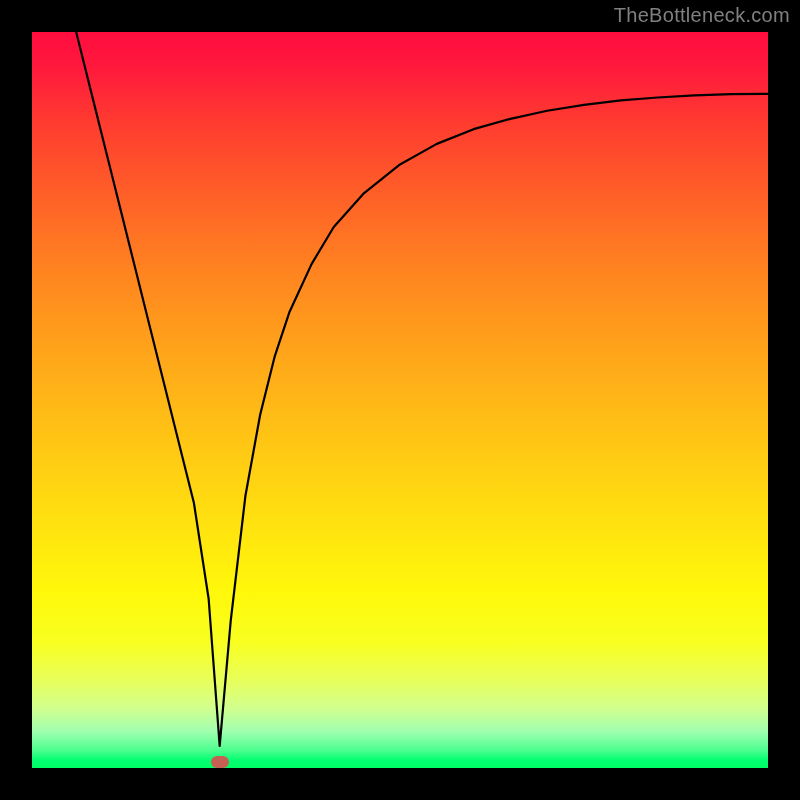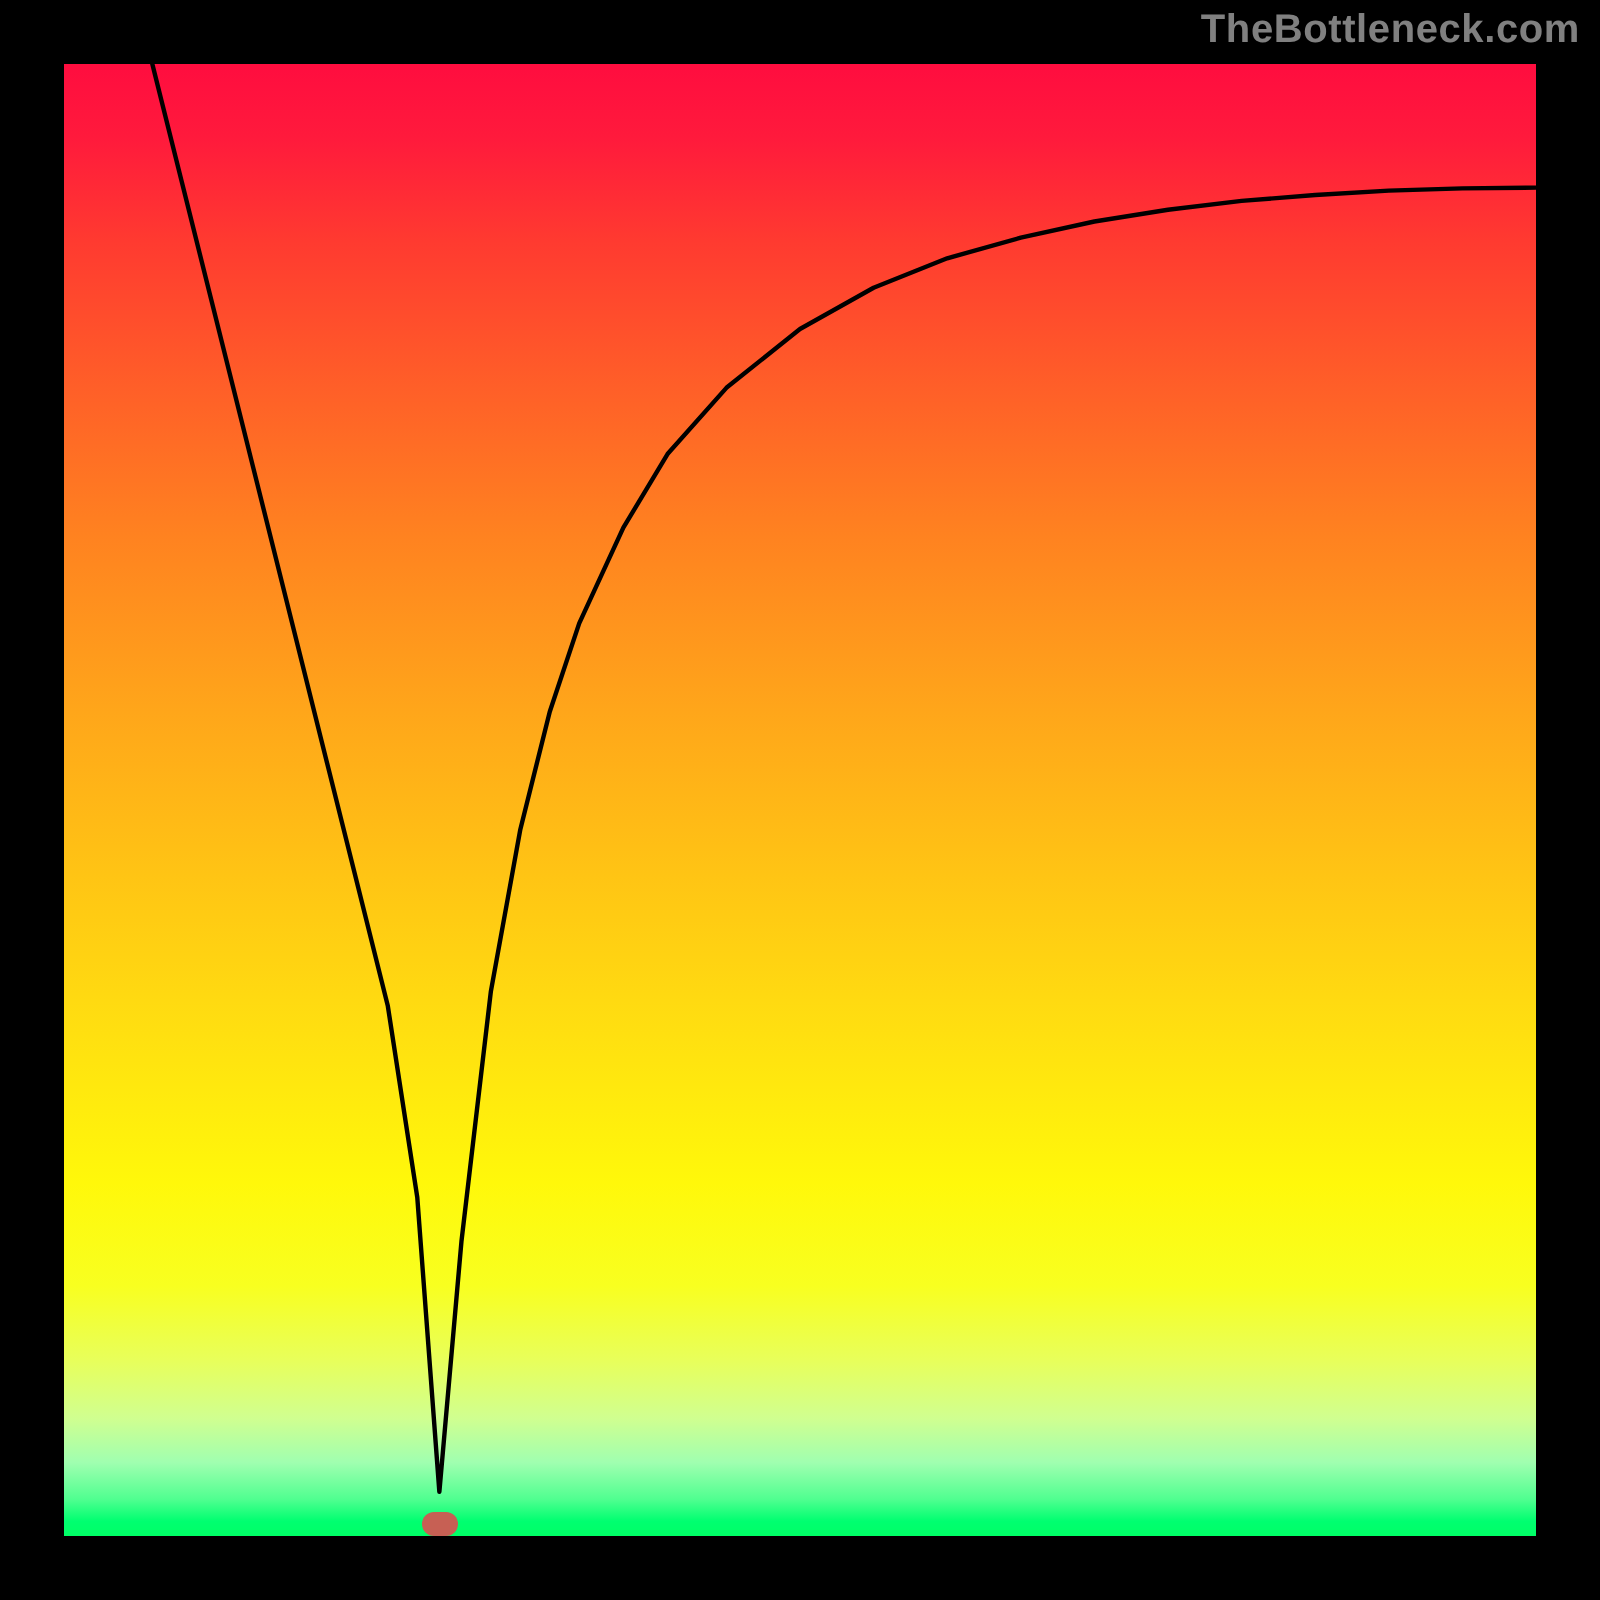--- a/index.html
+++ b/index.html
@@ -49,21 +49,21 @@
     width: 736px;
     height: 736px;
   }
   .watermark {
     position: absolute;
     top: 4px;
     right: 10px;
     color: #808080;
     font-size: 20px;
     letter-spacing: 0.3px;
-    font-weight: 700;
+    font-weight: 400;
     user-select: none;
   }
   .marker {
     position: absolute;
     width: 18px;
     height: 12px;
     background: #c76054;
     border-radius: 6px / 6px;
     transform: translate(-50%, -50%);
   }

